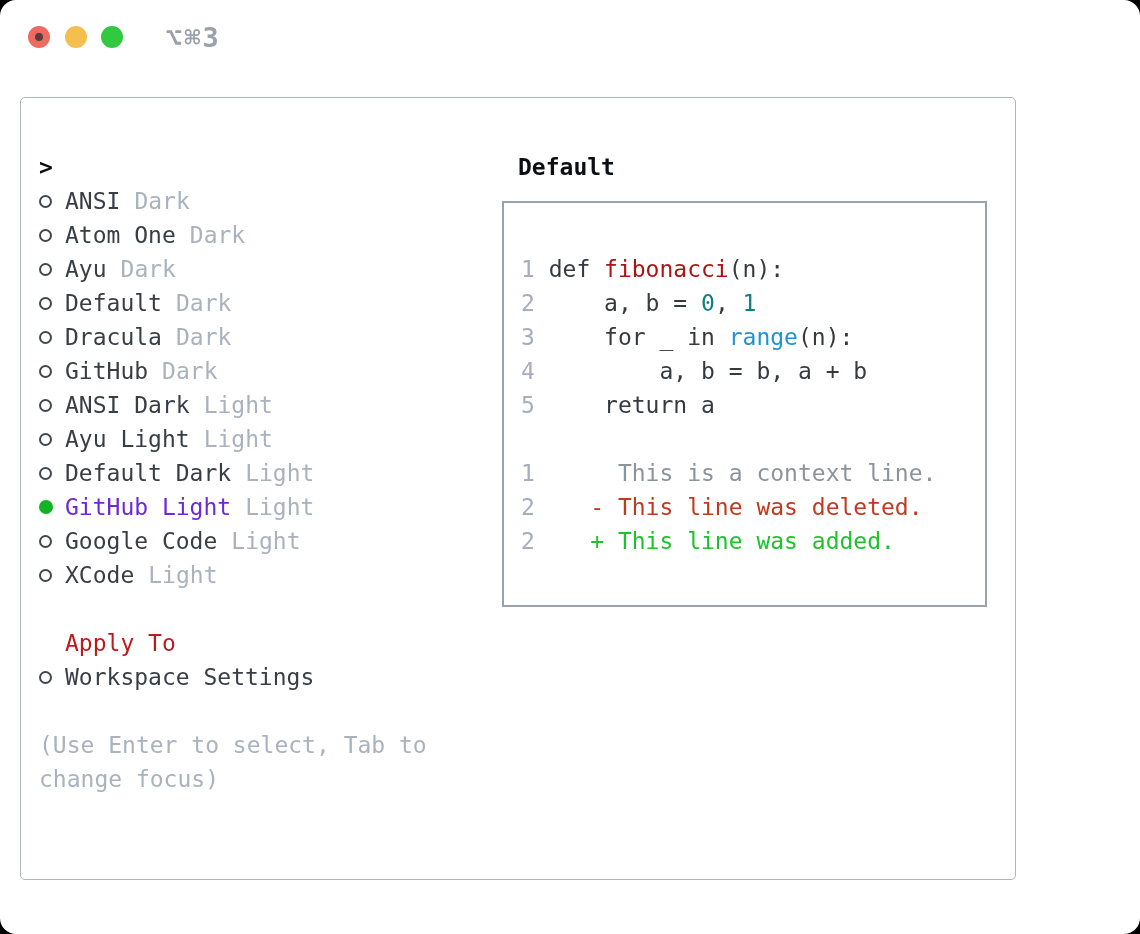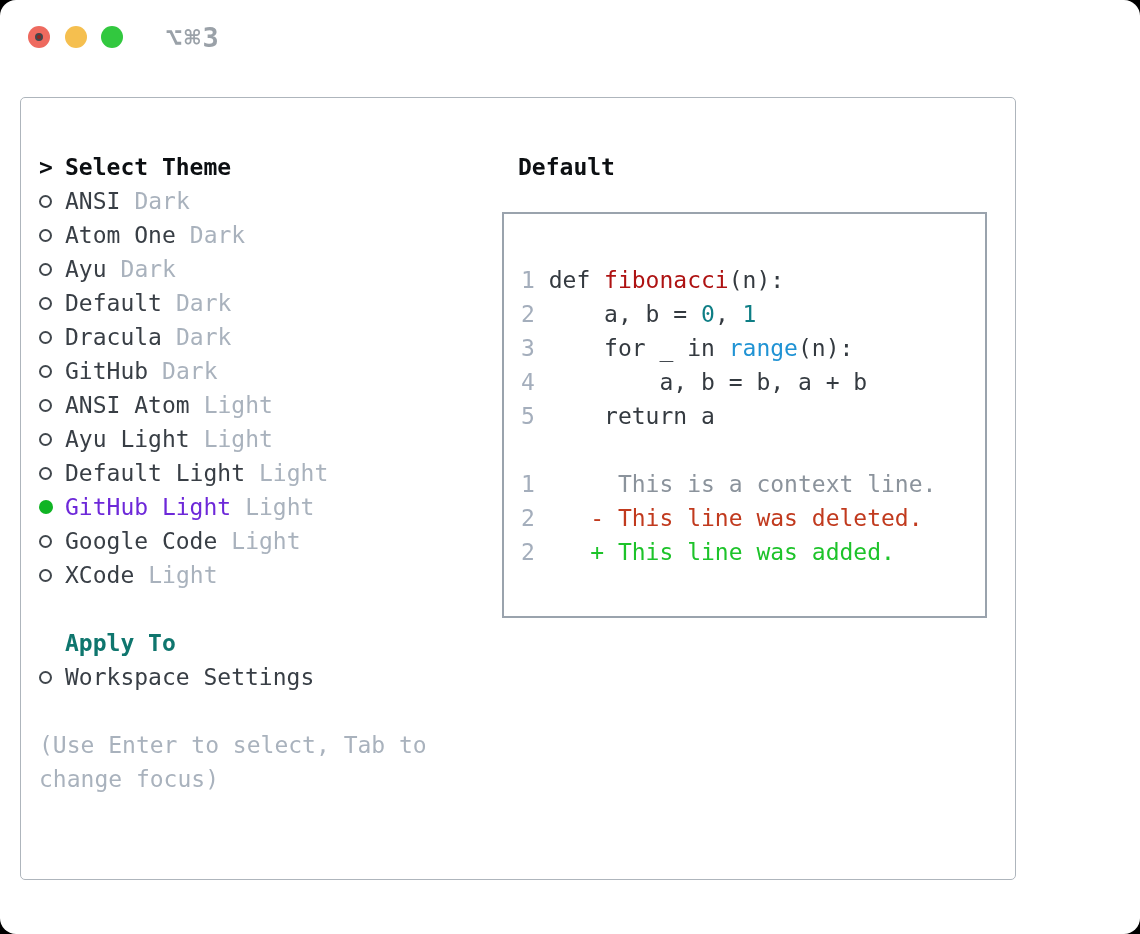--- a/index.html
+++ b/index.html
@@ -17,33 +17,33 @@
 
   
   .main-box{position:absolute;left:20px;top:97px;width:996px;height:783px;border:1.5px solid #aeb5bc;border-radius:5px;background:#fff;box-sizing:border-box;}
 
   
   .left-col{position:absolute;left:0;top:0;width:470px;padding:52px 0 0 18px;font-size:23px;color:#383e45;}
   .row{display:flex;align-items:center;height:34px;white-space:pre;}
   .marker{display:inline-flex;align-items:center;width:26px;flex:0 0 26px;}
   .arrow{font-weight:bold;color:#0c0f12;}
   .hdr{font-weight:bold;color:#0c0f12;}
-  .hdr2{color:#0f766e;font-weight:bold;}
+  .hdr2{color:#b91c1c;}
   .dot{width:13px;height:13px;border:2px solid #41474d;border-radius:50%;box-sizing:border-box;}
   .dot-sel{width:14px;height:14px;background:#10b424;border-radius:50%;}
   .name{color:#383e45;}
   .name.sel{color:#6d28d9;}
   .tag{color:#a9b2bd;margin-left:14px;}
   .spacer{height:34px;}
   .hint{width:420px;font-size:23px;line-height:34px;color:#a9b2bd;white-space:normal;}
 
   
   .right-col{position:absolute;left:481px;top:52px;}
   .preview-title{height:34px;line-height:34px;font-size:23px;font-weight:bold;color:#0c0f12;padding-left:16px;}
-  .preview-box{margin-top:28px;width:485px;height:406px;border:2px solid #9aa3ad;box-sizing:border-box;background:#fff;overflow:hidden;}
+  .preview-box{margin-top:17px;width:485px;height:406px;border:2px solid #9aa3ad;box-sizing:border-box;background:#fff;overflow:hidden;}
   .code{padding:49px 0 0 17px;font-size:23px;}
   .cl{height:34px;line-height:34px;white-space:pre;}
   .ln{display:inline-block;width:2ch;color:#a4aebc;}
   .tk-code{color:#343a40;}
   .tk-func{color:#ae1212;}
   .tk-num{color:#0e7e85;}
   .tk-builtin{color:#2093d4;text-align:center;}
   .tk-ctx{color:#8b939c;}
   .tk-del{color:#c13a1e;}
   .tk-add{color:#1dc32a;}
@@ -60,33 +60,32 @@
     <span class="light yellow"></span>
     <span class="light green"></span>
     <span class="wintitle">⌥⌘3</span>
   </div>
 
   <div class="main-box">
 
     <div class="left-col">
       <div class="row">
         <span class="marker arrow">&gt;</span>
-        <span class="hdr">Select Theme</span>
       </div>
 
       <div id="theme-list">
           <div class="row"><span class="marker"><span class="dot"></span></span><span class="name">ANSI</span><span class="tag">Dark</span></div>
           <div class="row"><span class="marker"><span class="dot"></span></span><span class="name">Atom One</span><span class="tag">Dark</span></div>
           <div class="row"><span class="marker"><span class="dot"></span></span><span class="name">Ayu</span><span class="tag">Dark</span></div>
           <div class="row"><span class="marker"><span class="dot"></span></span><span class="name">Default</span><span class="tag">Dark</span></div>
           <div class="row"><span class="marker"><span class="dot"></span></span><span class="name">Dracula</span><span class="tag">Dark</span></div>
           <div class="row"><span class="marker"><span class="dot"></span></span><span class="name">GitHub</span><span class="tag">Dark</span></div>
-          <div class="row"><span class="marker"><span class="dot"></span></span><span class="name">ANSI Atom</span><span class="tag">Light</span></div>
+          <div class="row"><span class="marker"><span class="dot"></span></span><span class="name">ANSI Dark</span><span class="tag">Light</span></div>
           <div class="row"><span class="marker"><span class="dot"></span></span><span class="name">Ayu Light</span><span class="tag">Light</span></div>
-          <div class="row"><span class="marker"><span class="dot"></span></span><span class="name">Default Light</span><span class="tag">Light</span></div>
+          <div class="row"><span class="marker"><span class="dot"></span></span><span class="name">Default Dark</span><span class="tag">Light</span></div>
           <div class="row"><span class="marker"><span class="dot-sel"></span></span><span class="name sel">GitHub Light</span><span class="tag">Light</span></div>
           <div class="row"><span class="marker"><span class="dot"></span></span><span class="name">Google Code</span><span class="tag">Light</span></div>
           <div class="row"><span class="marker"><span class="dot"></span></span><span class="name">XCode</span><span class="tag">Light</span></div>
         </div>
 
       <div class="spacer"></div>
 
       <div class="row">
         <span class="marker"></span>
         <span class="hdr2">Apply To</span>

